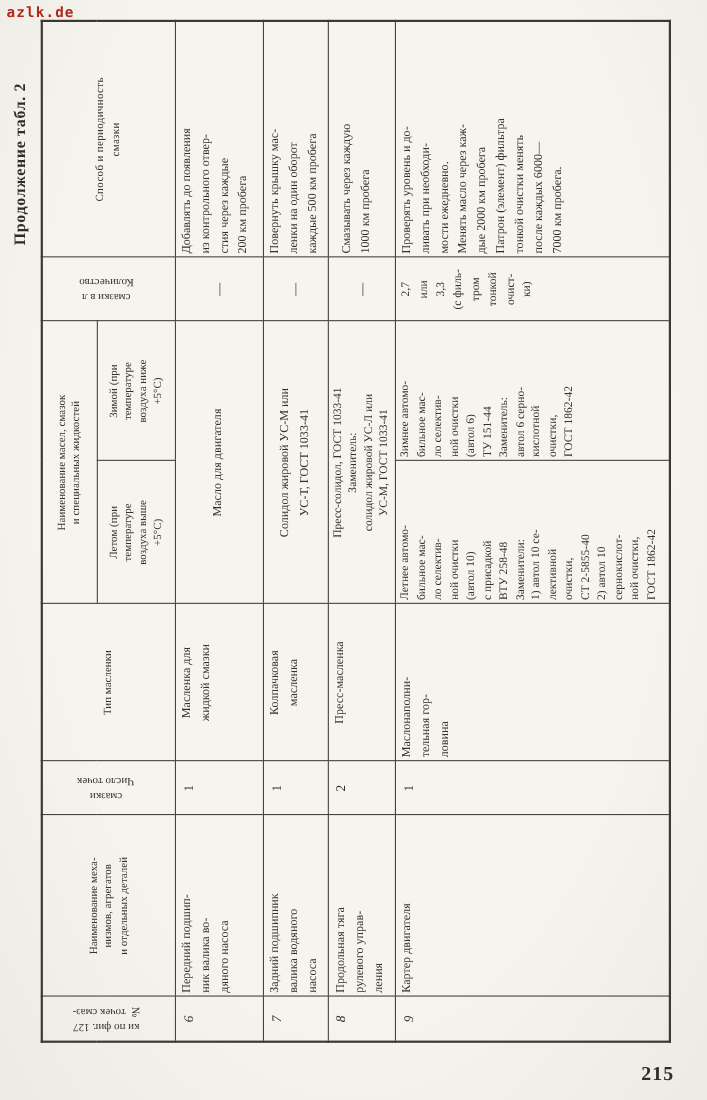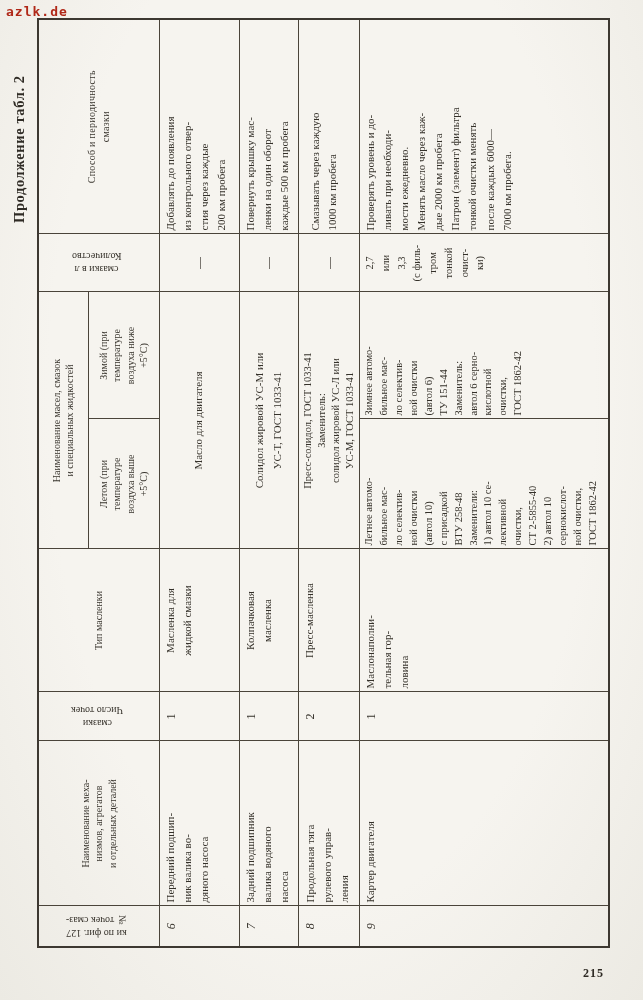--- a/index.html
+++ b/index.html
@@ -18,21 +18,21 @@
     letter-spacing:1px;
   }
   .page-title{
     position:absolute;left:11px;top:223px;
     transform:rotate(-90deg);transform-origin:0 0;
     white-space:nowrap;font-weight:bold;font-size:14.5px;
     letter-spacing:0.6px;color:#2f2b25;
   }
   .page-number{
     position:absolute;left:583px;top:966px;
-    font-weight:bold;font-size:12px;color:#2f2b25;letter-spacing:1px;
+    font-weight:bold;font-size:18px;color:#2f2b25;letter-spacing:1px;
   }
   
   .table-rot{
     position:absolute;left:37px;top:20px;width:928px;height:573px;
     transform:rotate(-90deg) translateX(-100%);transform-origin:0 0;
   }
   table.lub{
     width:928px;height:573px;border-collapse:collapse;table-layout:fixed;
     border:2px solid #3d3831;
   }

